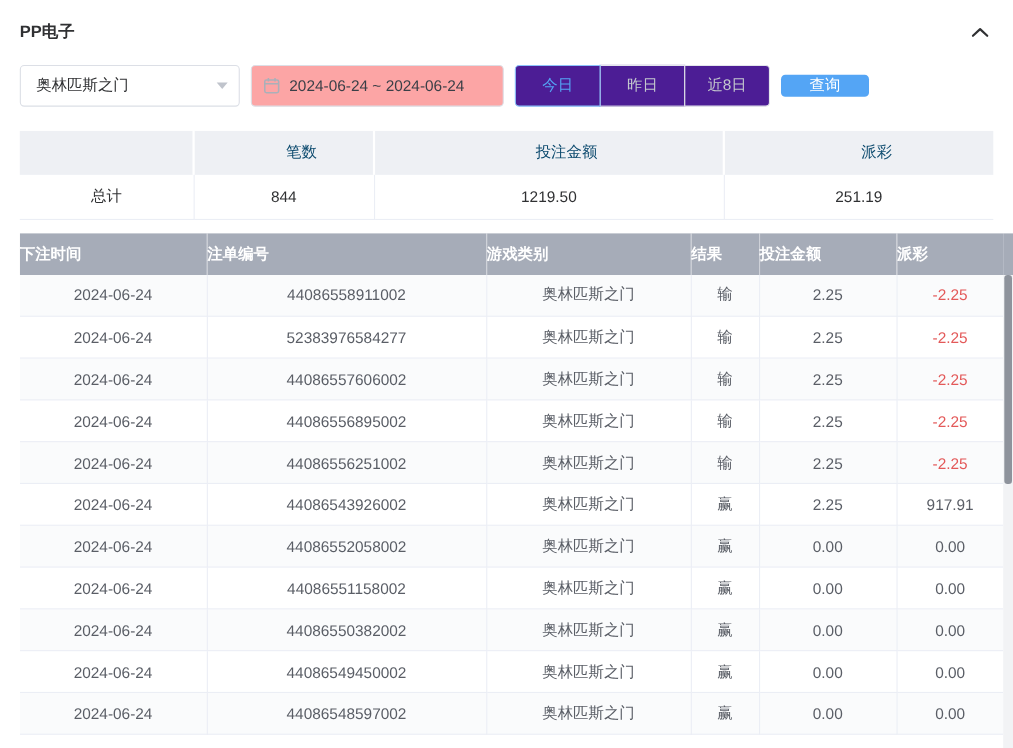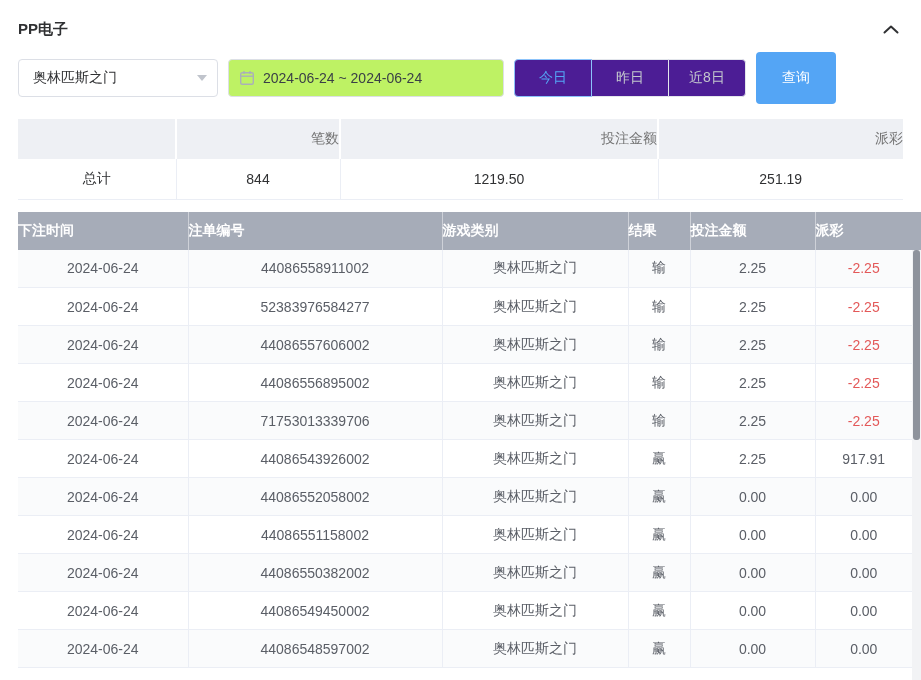--- a/index.html
+++ b/index.html
@@ -36,55 +36,55 @@
     padding: 0 10px 0 14px;
     cursor: pointer; background: #fff;
   }
   .select-box .sel-text { color: #303133; }
   .caret-down {
     width: 0; height: 0;
     border-left: 5px solid transparent; border-right: 5px solid transparent;
     border-top: 6px solid #c0c4cc;
   }
   .date-box {
-    width: 276px; height: 38px; margin-left: 10px;
+    width: 230px; height: 38px; margin-left: 10px;
     border: 1px solid #dcdfe6; border-radius: 4px;
     display: flex; align-items: center; gap: 8px;
-    padding: 0 10px; background: #bef264; cursor: pointer;
+    padding: 0 10px; background: #fca5a5; cursor: pointer;
     color: #3a3f47;
   }
   .btn-group { display: flex; margin-left: 10px; }
   .qbtn {
     width: 78px; height: 38px;
     background: #4c1d95; border: 1px solid #e3e6eb;
     color: #c3c7cd; font-size: 14px; cursor: pointer;
     font-family: inherit;
   }
   .qbtn + .qbtn { margin-left: -1px; }
   .qbtn:first-child { border-radius: 4px 0 0 4px; }
   .qbtn:last-child { border-radius: 0 4px 4px 0; }
   .qbtn.active {
     color: var(--accent); border-color: #8cc3fa;
     position: relative; z-index: 1;
   }
   .search-btn {
-    width: 80px; height: 52px; margin-left: 10px;
+    width: 80px; height: 20px; margin-left: 10px;
     background: var(--accent); color: #fff;
     border: none; border-radius: 4px;
     font-size: 14px; cursor: pointer; font-family: inherit;
   }
 
   
   .summary {
     margin-top: 22px; width: 885px;
     border-collapse: collapse; table-layout: fixed;
   }
   .summary th {
     background: #eef0f4; height: 40px;
-    font-weight: normal; color: #737373; text-align: right;
+    font-weight: normal; color: #0c4a6e; text-align: center;
     border-right: 2px solid #fff;
     padding-left: 32px;
   }
   .summary th:last-child { border-right: none; }
   .summary td {
     height: 40px; text-align: center; color: #303133;
     background: #fff;
     border-right: 1px solid #ebeef5;
     border-bottom: 1px solid #ebeef5;
   }
@@ -248,21 +248,21 @@
           <tr>
             <td>2024-06-24</td>
             <td>44086556895002</td>
             <td>奥林匹斯之门</td>
             <td>输</td>
             <td>2.25</td>
             <td class="negative">-2.25</td>
           </tr>
           <tr class="striped">
             <td>2024-06-24</td>
-            <td>71753013339706</td>
+            <td>44086556251002</td>
             <td>奥林匹斯之门</td>
             <td>输</td>
             <td>2.25</td>
             <td class="negative">-2.25</td>
           </tr>
           <tr>
             <td>2024-06-24</td>
             <td>44086543926002</td>
             <td>奥林匹斯之门</td>
             <td>赢</td>

